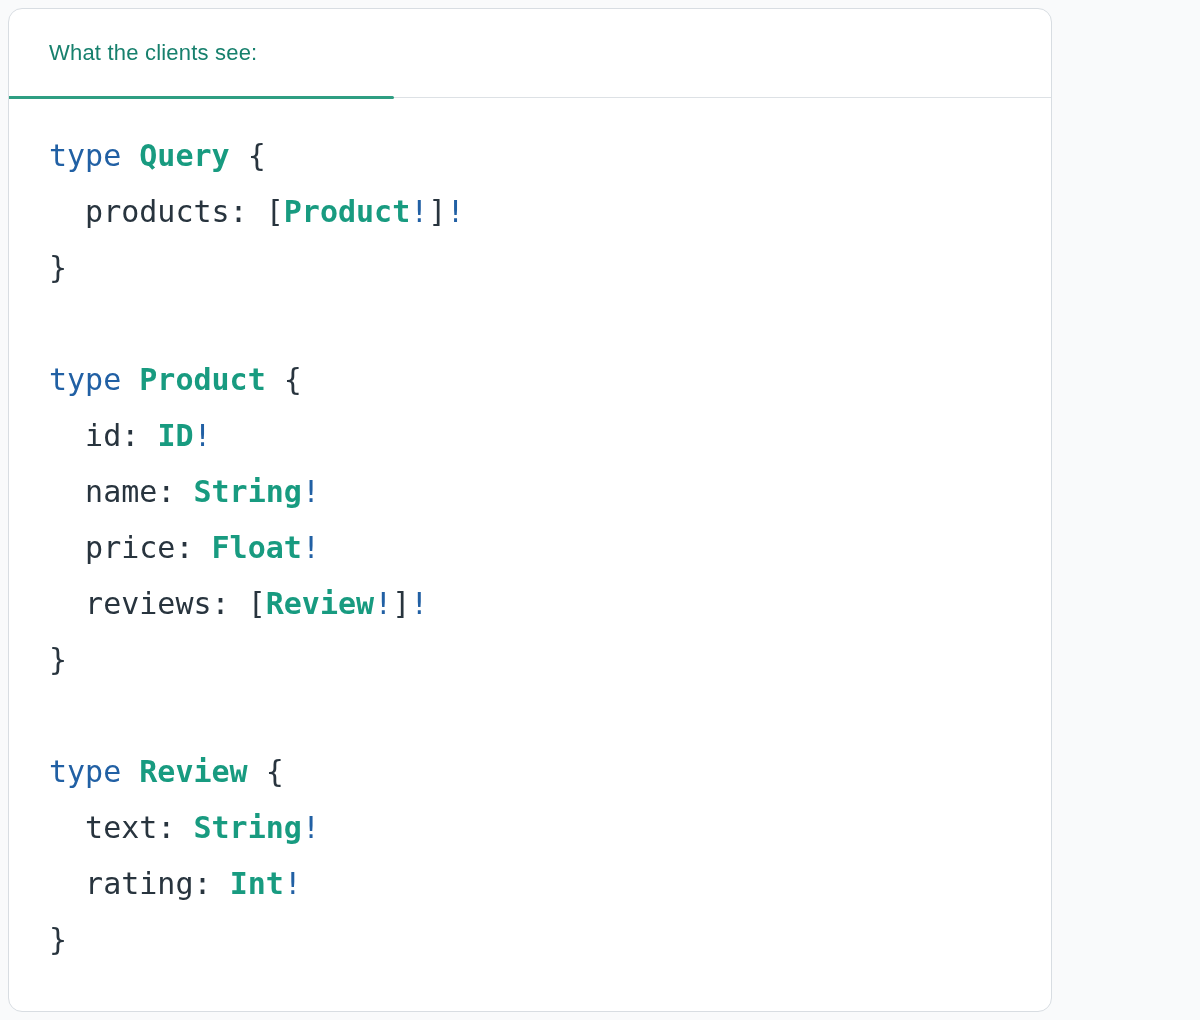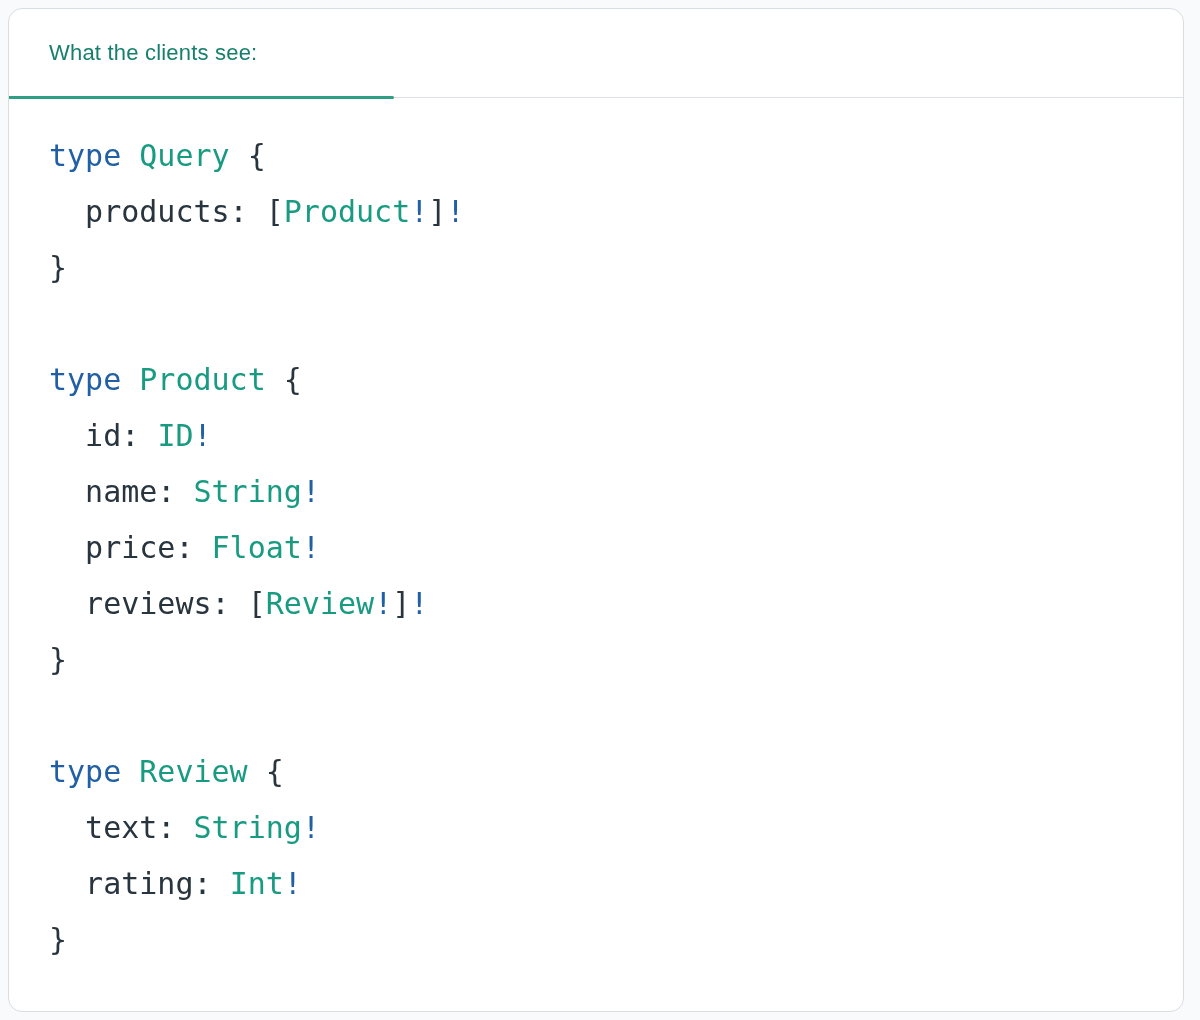--- a/index.html
+++ b/index.html
@@ -17,21 +17,21 @@
   *{margin:0;padding:0;box-sizing:border-box;}
   html,body{width:1200px;height:1020px;}
   body{
     background:var(--page-bg);
     font-family:"Liberation Sans", sans-serif;
     overflow:hidden;
   }
   .card{
     position:absolute;
     left:8px; top:8px;
-    width:1176px; height:1004px;
+    width:1044px; height:1004px;
     background:var(--card-bg);
     border:1px solid var(--card-border);
     border-radius:14px;
     overflow:hidden;
   }
   .card-header{
     position:relative;
     height:89px;
     border-bottom:1px solid var(--header-border);
     display:flex;
@@ -59,21 +59,21 @@
     font-size:30px;
     line-height:56px;
     color:var(--code-plain);
   }
   .code-line{
     height:56px;
     white-space:pre;
   }
   .tok-plain{color:var(--code-plain);}
   .tok-kw{color:var(--code-kw);margin-top:9px;}
-  .tok-type{color:var(--code-type);}
+  .tok-type{color:var(--code-type);font-weight:bold;}
   .tok-bang{color:var(--code-bang);}
 </style>
 </head>
 <body>
 
 <div class="card">
   <div class="card-header">
     <span class="header-label">What the clients see:</span>
     <div class="header-underline"></div>
   </div>

